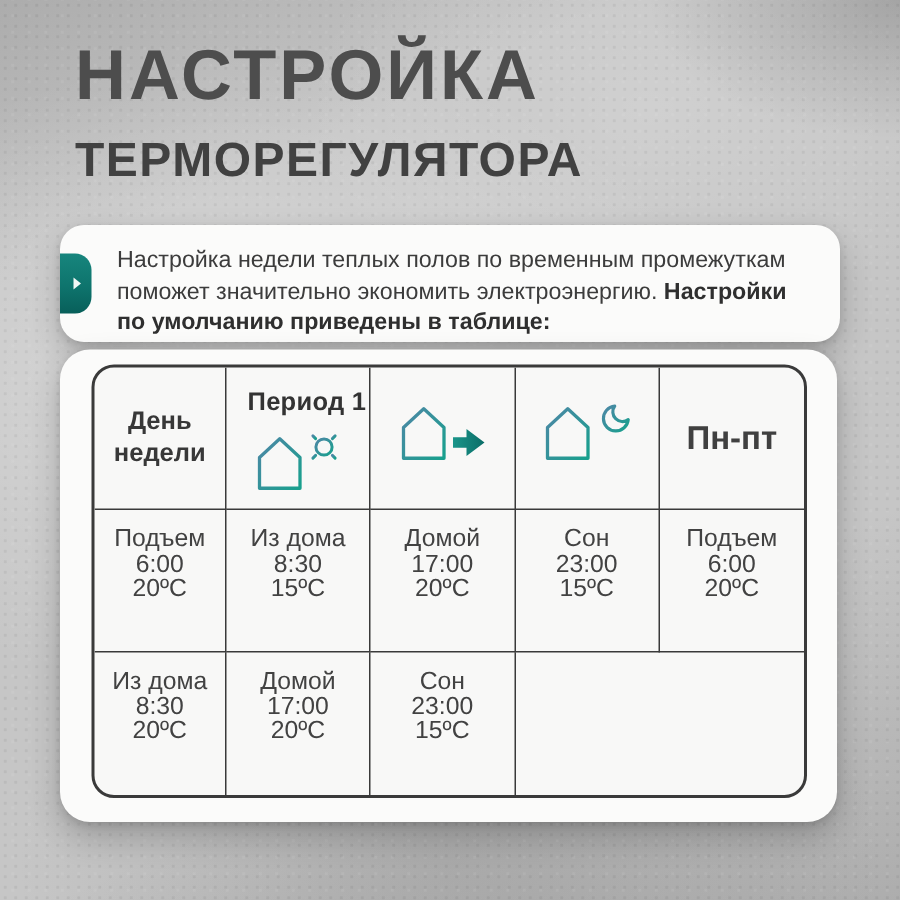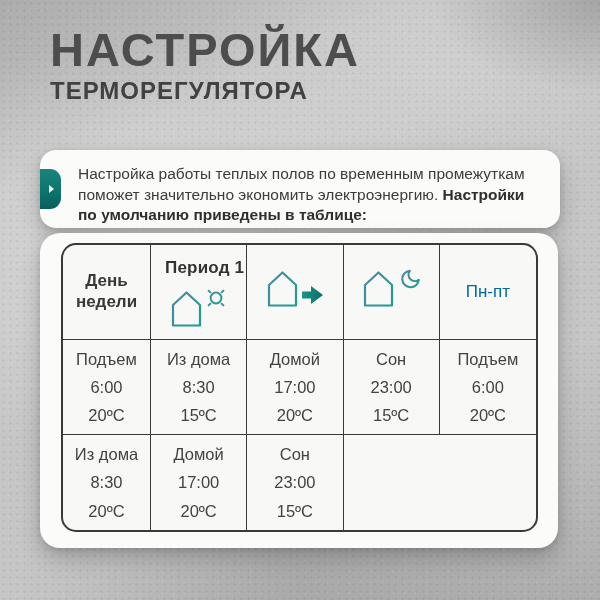--- a/index.html
+++ b/index.html
@@ -31,22 +31,22 @@
       radial-gradient(130% 130% at 50% 45%, rgba(0,0,0,0) 62%, rgba(0,0,0,0.12) 100%),
       radial-gradient(40% 22% at 100% 0%, rgba(40,40,40,0.22), rgba(40,40,40,0) 70%);
   }
 
   .title-block { position:absolute; left:50px; top:26px; z-index:2; }
   .title {
     font-size:47px; font-weight:bold; letter-spacing:2px;
     color:#4d4d4d; line-height:1.0;
   }
   .subtitle {
-    font-size:24px; font-weight:bold; letter-spacing:1px;
-    color:#414141; margin-top:4px;
+    font-size:32px; font-weight:bold; letter-spacing:1px;
+    color:#414141; margin-top:15px;
   }
 
   .card {
     position:absolute; z-index:2; background:#fbfbfa; border-radius:16px;
     box-shadow:0 10px 22px rgba(0,0,0,0.20), 0 2px 6px rgba(0,0,0,0.12);
   }
 
   
   .note-card { left:40px; top:150px; width:520px; height:78px; }
   .note-tab {
@@ -81,22 +81,22 @@
     border-right:1.5px solid #3a3a3a; border-bottom:1.5px solid #3a3a3a;
     color:#3d3d3d; text-align:center;
   }
   .sched-grid > .cell:nth-child(5n) { border-right:none; }
   .sched-grid > .cell:nth-child(n+11) { border-bottom:none; }
 
   .day-head { font-size:17px; font-weight:bold; color:#383838; line-height:1.22; width:64px; }
   .period-head { justify-content:flex-start; padding-top:13px; }
   .period-label { font-size:17px; font-weight:bold; color:#333; letter-spacing:0.2px;margin-left:12px; }
   .period-icon { margin-top:5px; }
-  .day-cell { font-size:17px; font-weight:normal; color:#0369a1; }
-  .val-cell { justify-content:space-between; padding:11px 0; }
+  .day-cell { font-size:22px; font-weight:bold; color:#404040; }
+  .val-cell { justify-content:flex-start; padding:11px 0; }
   .val-cell span { font-size:16.5px; color:#424242; line-height:1; }
 
   svg { display:block; }
 </style>
 </head>
 <body>
 
 <svg width="0" height="0" style="position:absolute" aria-hidden="true">
   <defs>
     <linearGradient id="tg" x1="0" y1="0" x2="1" y2="1">
@@ -113,21 +113,21 @@
 <div class="title-block">
   <div class="title">НАСТРОЙКА</div>
   <div class="subtitle">ТЕРМОРЕГУЛЯТОРА</div>
 </div>
 
 <div class="card note-card">
   <div class="note-tab">
     <span class="chev"></span>
   </div>
   <div class="note-text">
-    <span>Настройка работы теплых полов по временным промежуткам поможет значительно экономить электроэнергию. </span><strong>Настройки по умолчанию приведены в таблице:</strong>
+    <span>Настройка недели теплых полов по временным промежуткам поможет значительно экономить электроэнергию. </span><strong>Настройки по умолчанию приведены в таблице:</strong>
   </div>
 </div>
 
 <div class="card table-card">
   <div class="sched-grid">
 
     <div class="cell">
       <div class="day-head">День недели</div>
     </div>
 

